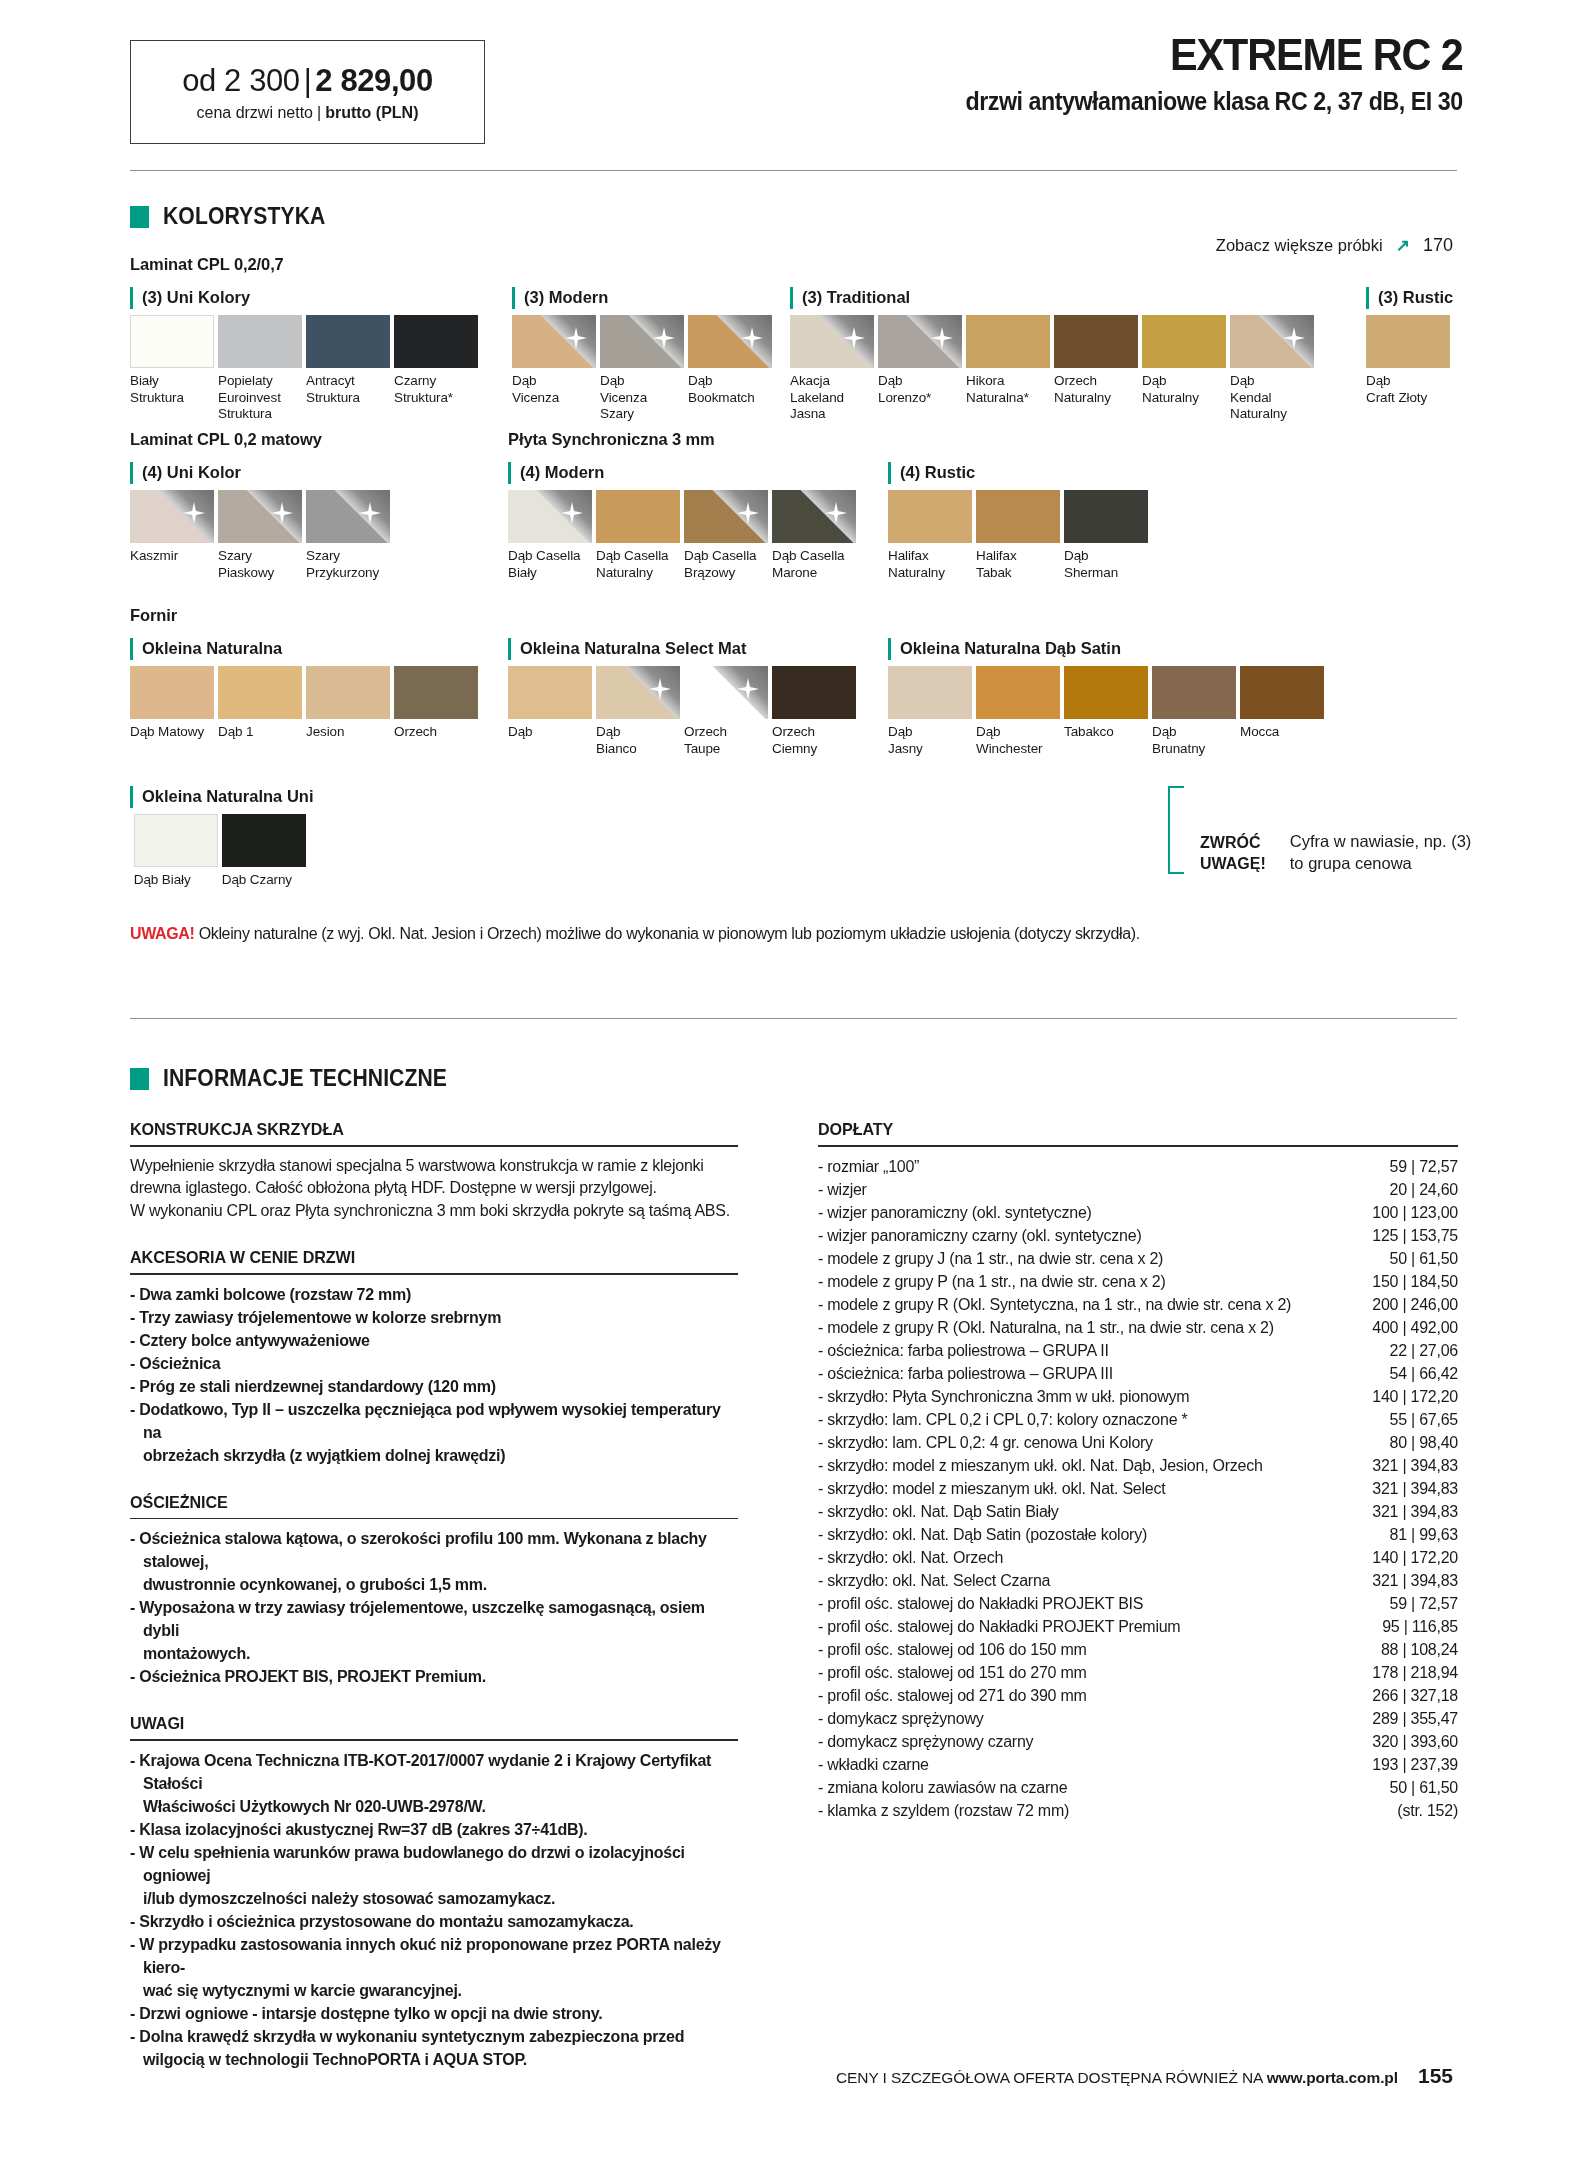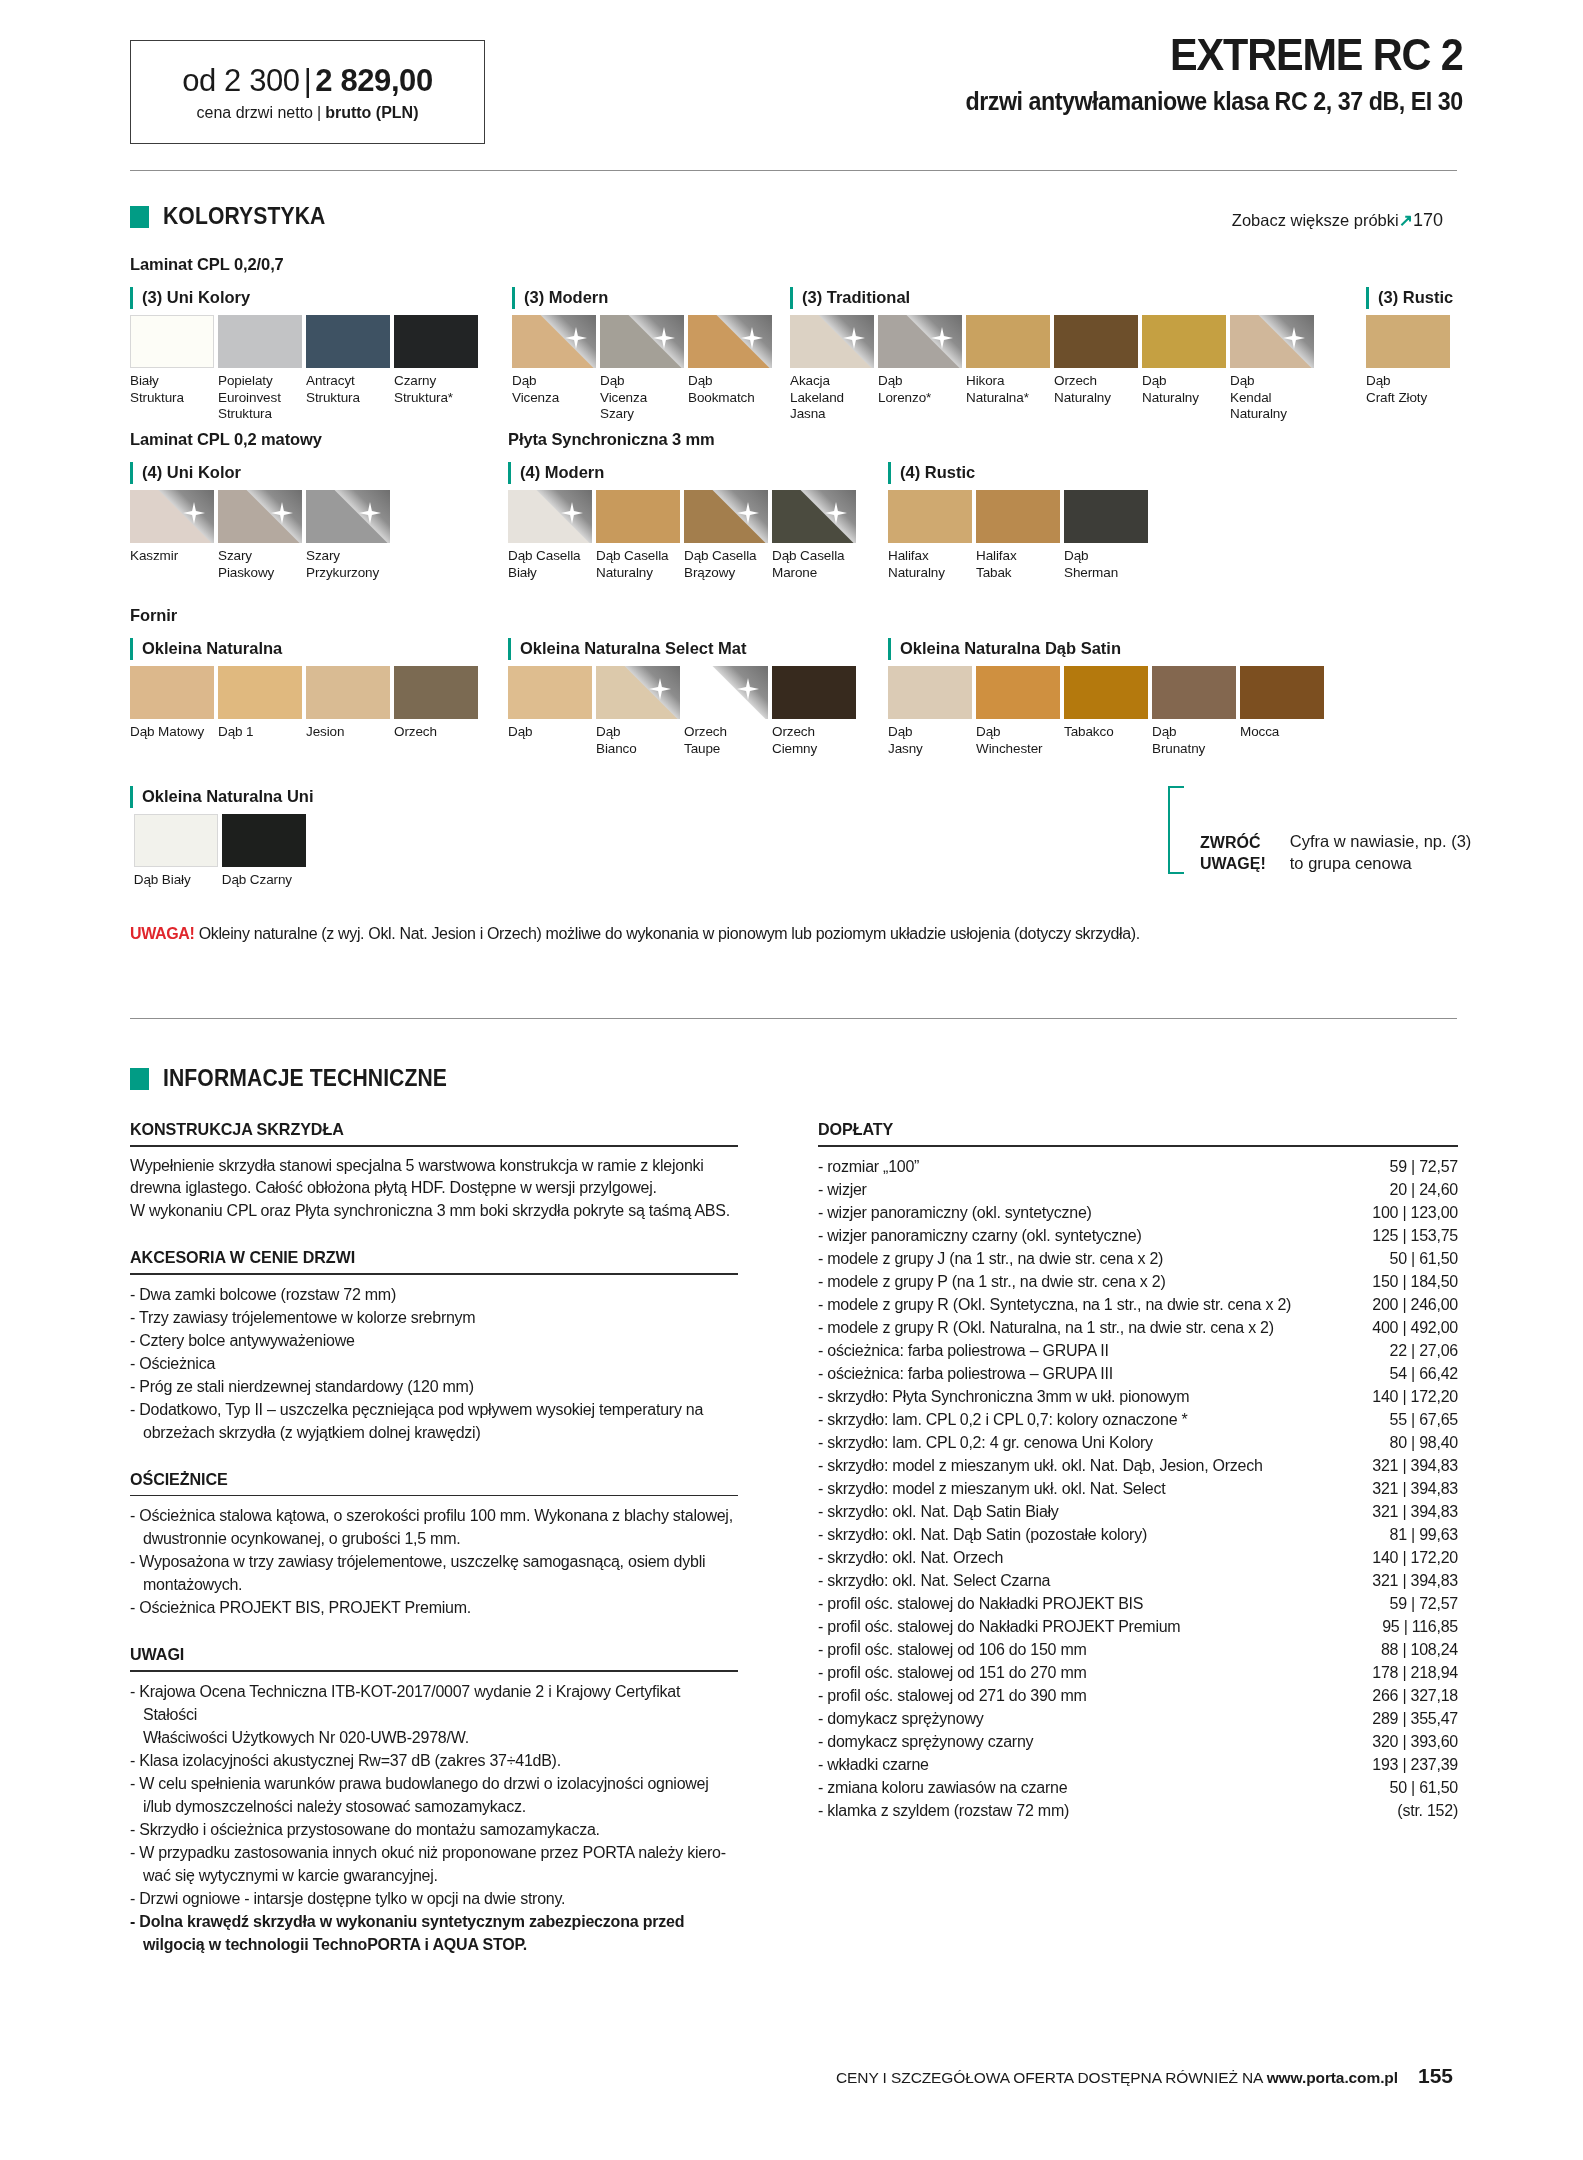--- a/index.html
+++ b/index.html
@@ -29,22 +29,22 @@
   .title-sub{font-size:25px;font-weight:700;letter-spacing:-0.5px;margin-top:8px;
     transform:scaleX(0.93);transform-origin:right center;}
 
   .rule{position:absolute;left:130px;width:1327px;height:1.4px;background:#8f8f8f;}
 
   
   .sec-head{position:absolute;display:flex;align-items:center;gap:14px;}
   .sec-mark{width:19px;height:22px;background:#019c85;display:inline-block;}
   .sec-title{font-size:23px;font-weight:700;letter-spacing:0.1px;
     transform:scaleX(0.92);transform-origin:left center;}
-  .see-more{position:absolute;right:140px;display:flex;align-items:center;
-    font-size:16.5px;font-weight:300;color:#1a1a1a;}
+  .see-more{position:absolute;right:130px;display:flex;align-items:center;gap:13px;
+    font-size:16.5px;font-weight:300;color:#1a1a1a;margin-top:25px;}
   .see-more .arrow{color:#019c85;font-size:17px;font-weight:600;}
   .see-more .pg{font-size:18px;}
 
   
   .grp-label{position:absolute;font-size:16.5px;font-weight:700;letter-spacing:-0.1px;}
   .cat{position:absolute;}
   .cat-hd{display:flex;align-items:flex-start;height:24px;}
   .cat-bar{width:3px;height:22px;background:#019c85;margin-right:9px;flex:none;}
   .cat-name{font-size:16.5px;font-weight:700;line-height:21px;white-space:nowrap;}
   .swatches{display:flex;align-items:flex-start;margin-top:4px;justify-content:center;}
@@ -68,21 +68,21 @@
   .uwaga-line{position:absolute;font-size:16px;font-weight:300;letter-spacing:-0.35px;}
   .uwaga-line b{color:#e0262c;font-weight:700;}
 
   
   .col{position:absolute;}
   .blk-h{font-size:17px;font-weight:700;letter-spacing:-0.1px;
     transform:scaleX(0.95);transform-origin:left center;}
   .blk-rule{height:1.6px;background:#2b2b2b;margin-top:5px;}
   .para{font-size:16px;font-weight:300;line-height:22.5px;letter-spacing:-0.25px;
     margin-top:8px;white-space:pre-line;}
-  .li{font-size:16px;font-weight:400;line-height:23px;letter-spacing:-0.25px;
+  .li{font-size:16px;font-weight:700;line-height:23px;letter-spacing:-0.25px;
     padding-left:13px;text-indent:-13px;white-space:pre-line;}
   .li.bold{font-weight:700;letter-spacing:-0.2px;}
   .ul{margin-top:8px;}
 
   .pr-row{display:flex;justify-content:space-between;font-size:16px;font-weight:300;
     line-height:23px;letter-spacing:-0.25px;}
   .pr-row .pl{white-space:nowrap;}
   .pr-row .pv{white-space:nowrap;padding-left:12px;}
 
   

